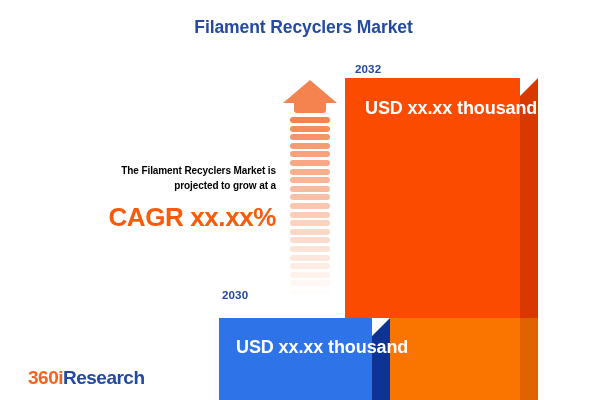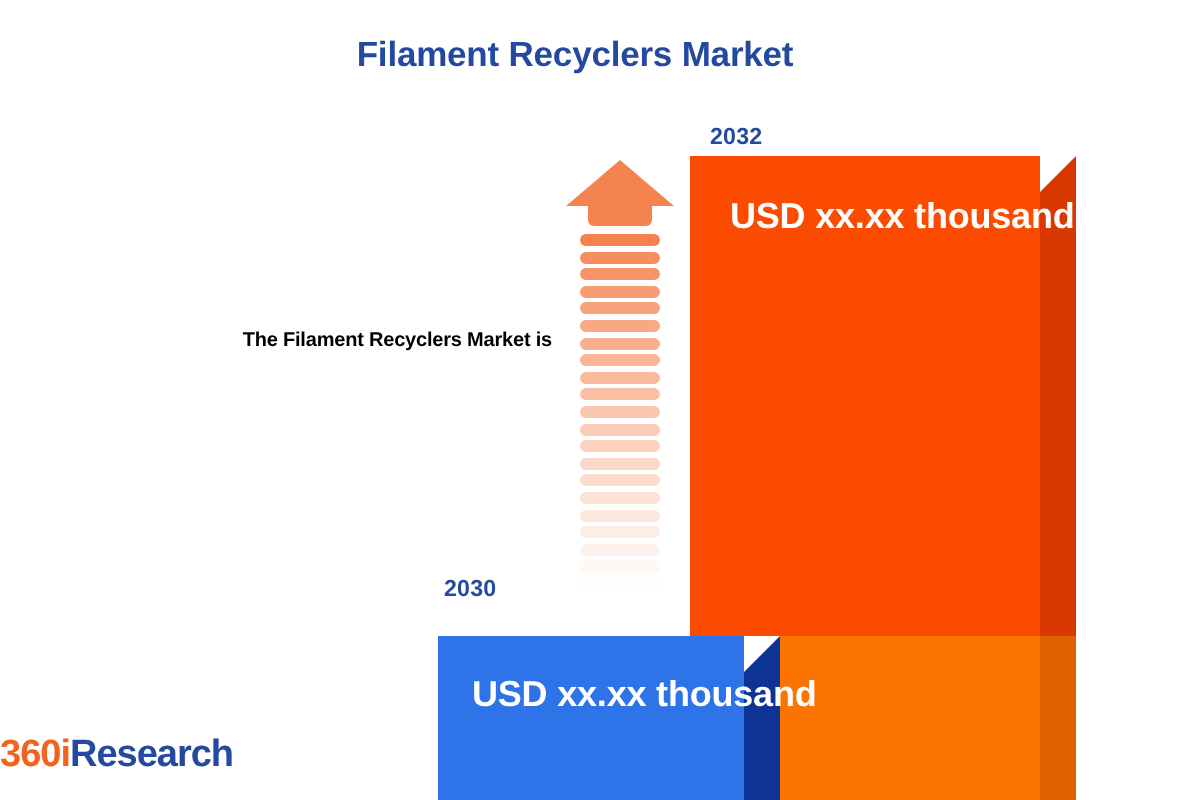--- a/index.html
+++ b/index.html
@@ -25,20 +25,21 @@
   .chart-title {
     position: absolute;
     left: 0;
     top: 17px;
     width: 575px;
     text-align: center;
     font-size: 17.5px;
     font-weight: bold;
     color: #2449a0;
     letter-spacing: -0.1px;
+    padding-left: 16px;
   }
 
   
   .callout {
     position: absolute;
     left: 18px;
     top: 163px;
     width: 258px;
     text-align: right;
   }
@@ -54,21 +55,21 @@
     font-size: 26px;
     font-weight: bold;
     color: #fa5a0a;
     letter-spacing: -0.4px;
     line-height: 30px;
   }
 
   
   .logo {
     position: absolute;
-    left: 0;
+    left: 28px;
     top: 367px;
     font-size: 19px;
     font-weight: bold;
     letter-spacing: -0.5px;
   }
   .logo-mark { color: #f4621f; }
   .logo-word { color: #2449a0; }
 
   
   .arrow {
@@ -211,20 +212,22 @@
 </style>
 </head>
 <body>
 
 <div id="infographic">
 
   <div class="chart-title">Filament Recyclers Market</div>
 
   <div class="callout">
     <div class="callout-line">The Filament Recyclers Market is</div>
+    <div class="callout-line">projected to grow at a</div>
+    <div class="callout-cagr">CAGR xx.xx%</div>
   </div>
 
   <div class="arrow">
     <div class="arrow-head">
       <div class="tri"></div>
       <div class="neck"></div>
     </div>
     <div class="arrow-stripes" id="arrow-stripes">
         <div class="stripe" style="background: rgb(245, 131, 79);"></div>
         <div class="stripe" style="background: rgba(245, 131, 79, 0.92);"></div>

